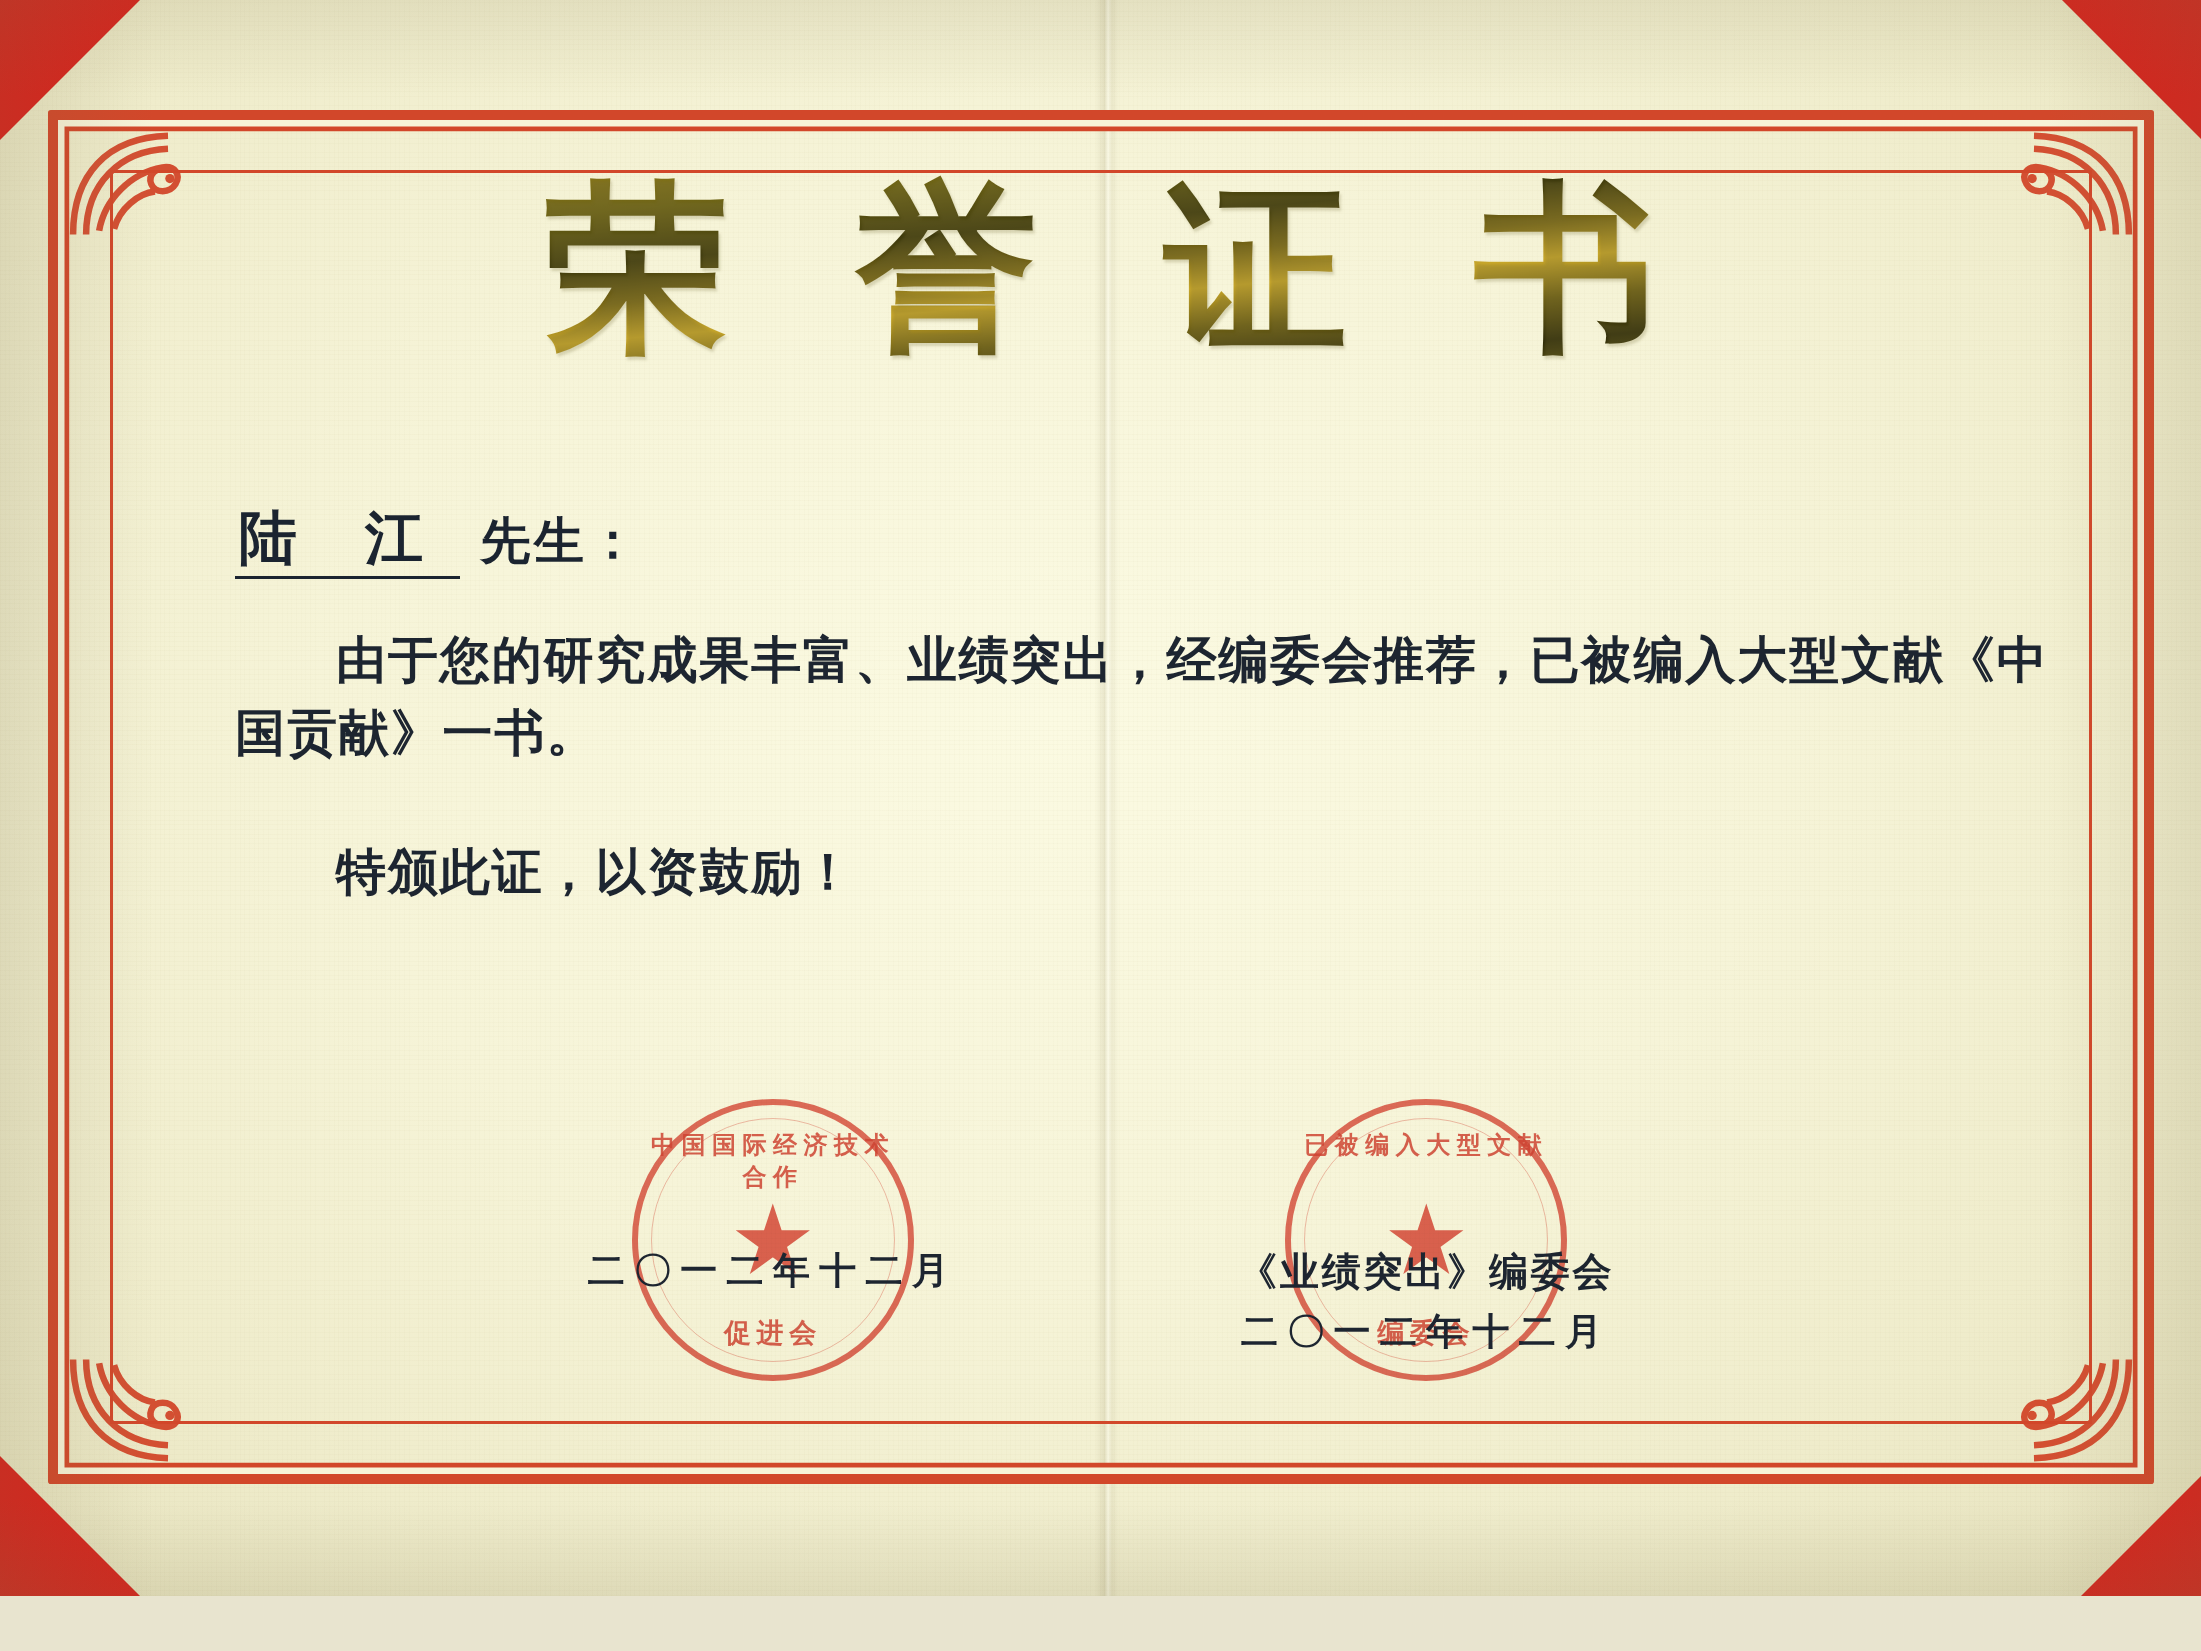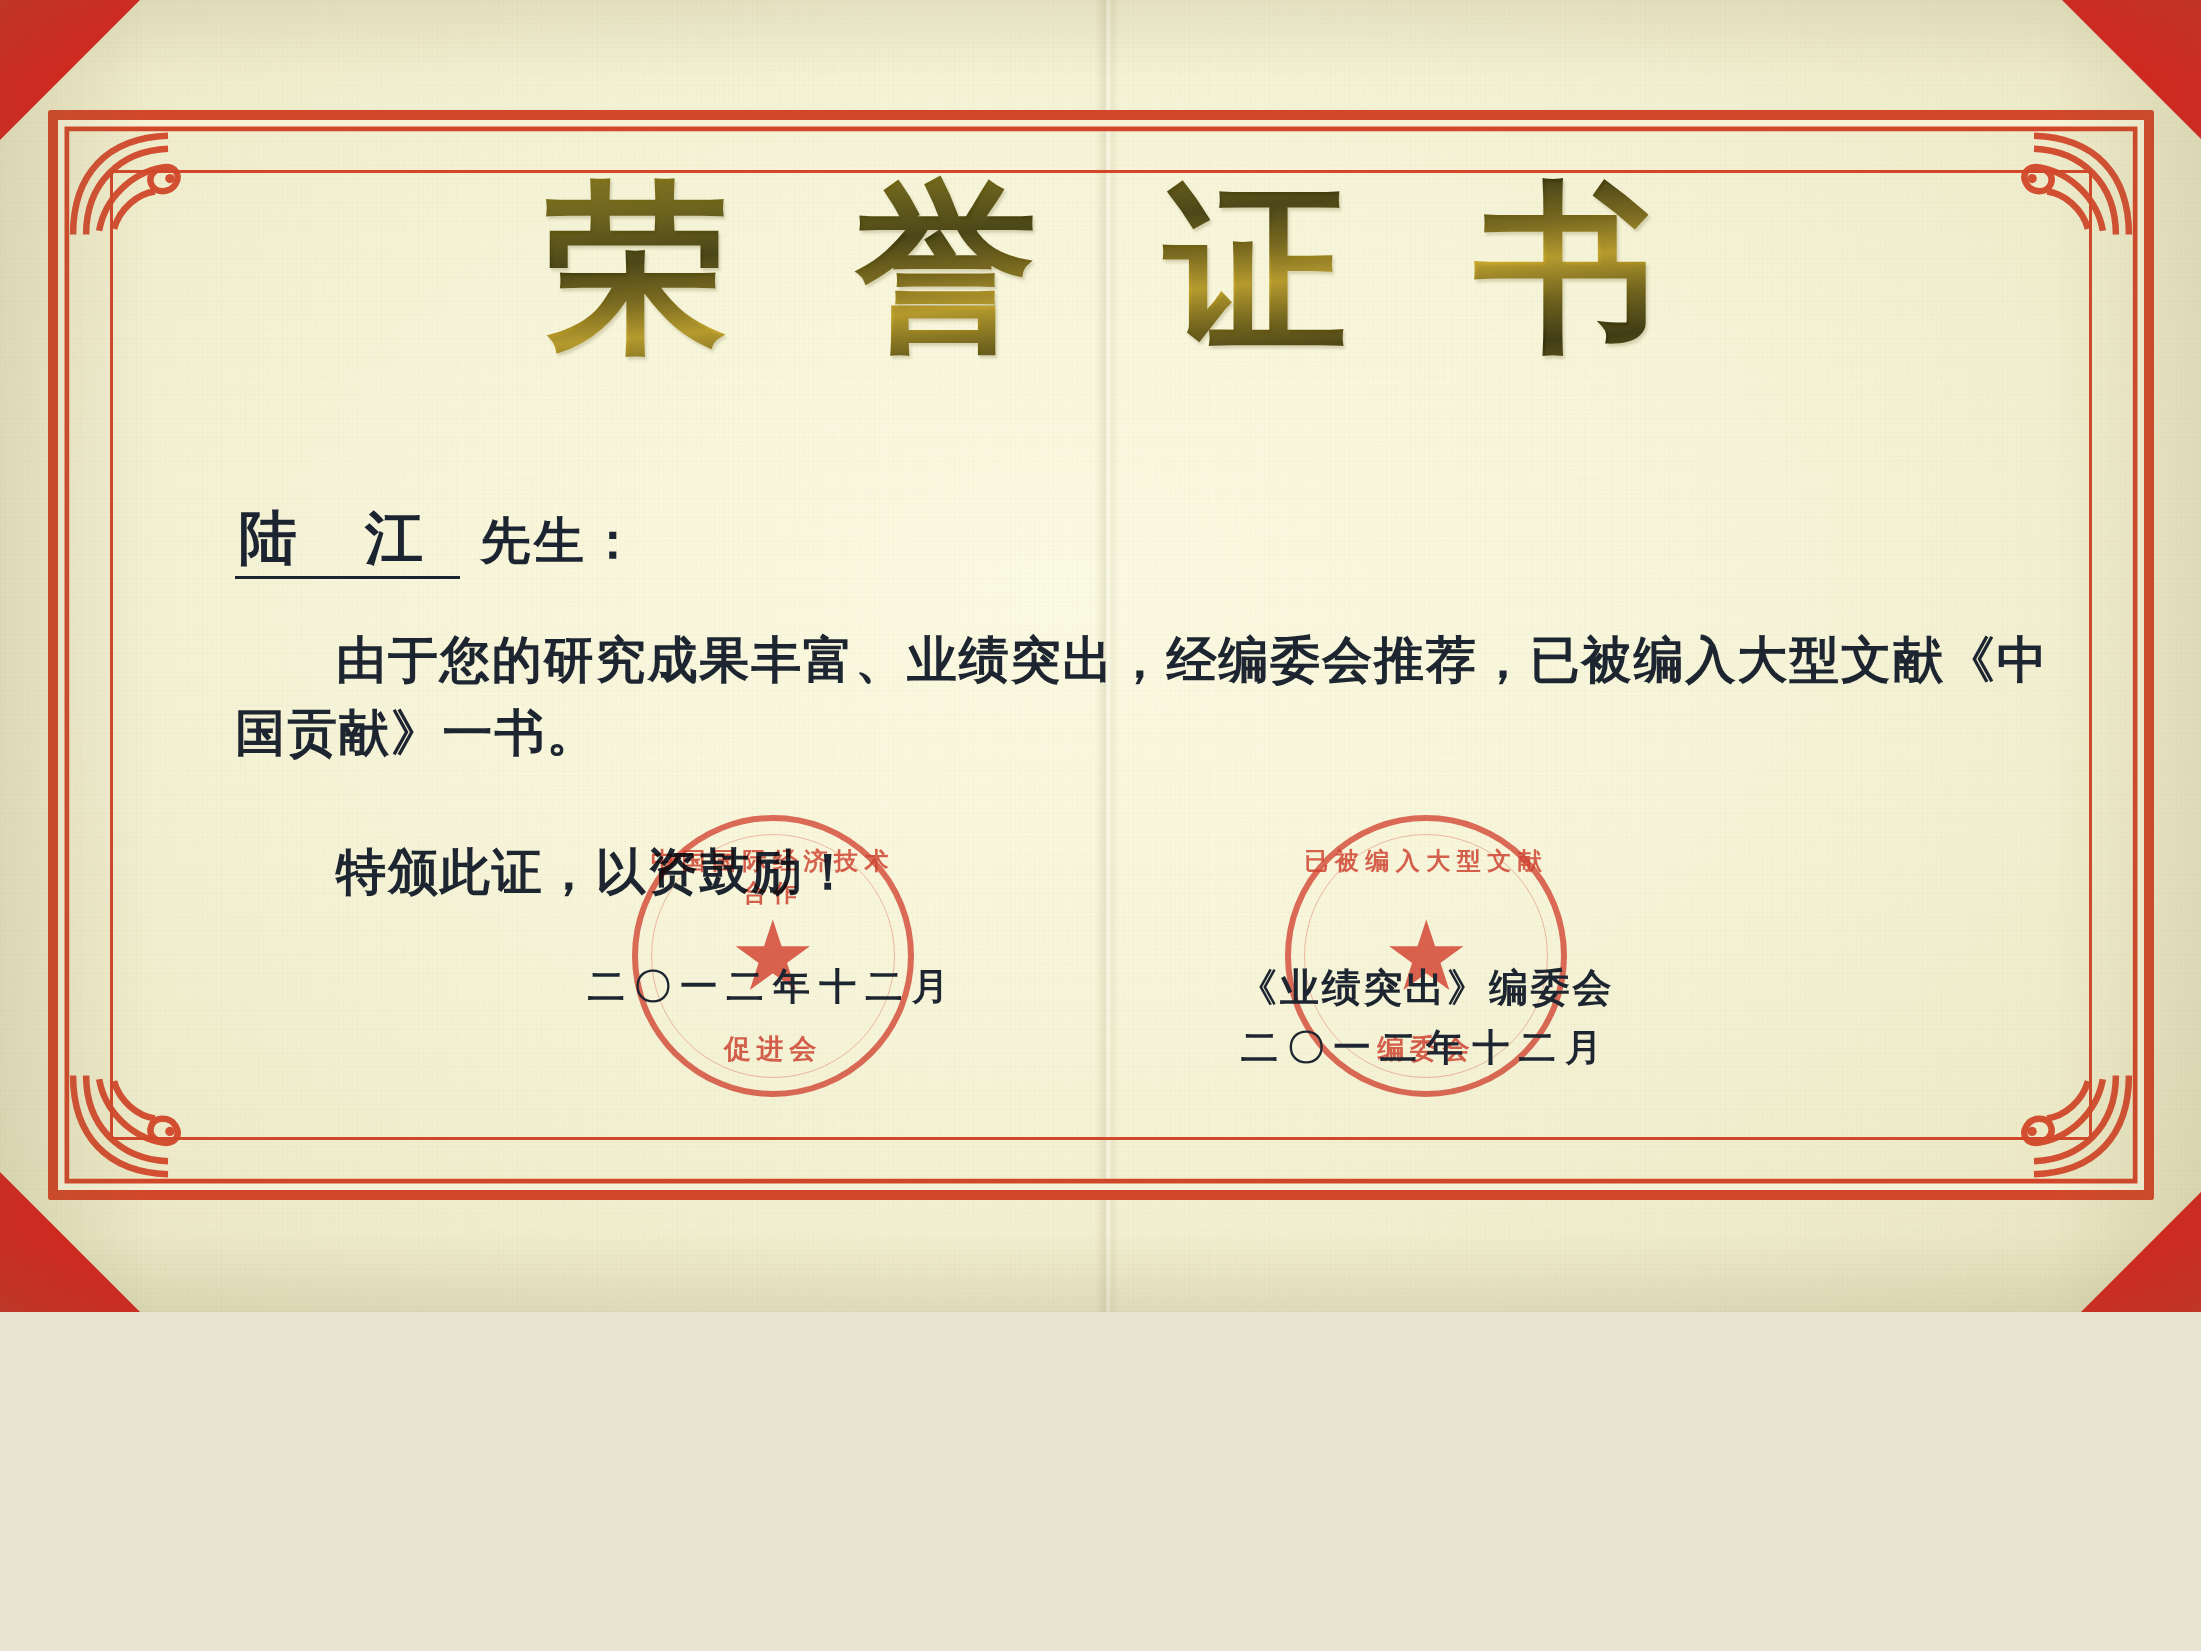--- a/index.html
+++ b/index.html
@@ -11,21 +11,21 @@
     width: 2202px;
     height: 1652px;
     overflow: hidden;
     font-family: "DejaVu Sans", sans-serif;
   }
 
   
   #certificate {
     position: relative;
     width: 2202px;
-    height: 1312px;
+    height: 1596px;
     background:
       radial-gradient(ellipse at 48% 45%, #fbfae2 0%, #f6f4d8 45%, #efeccb 75%, #e6e2bd 100%);
     overflow: hidden;
   }
 
   
   #paper-texture {
     position: absolute;
     inset: 0;
     background-image:

